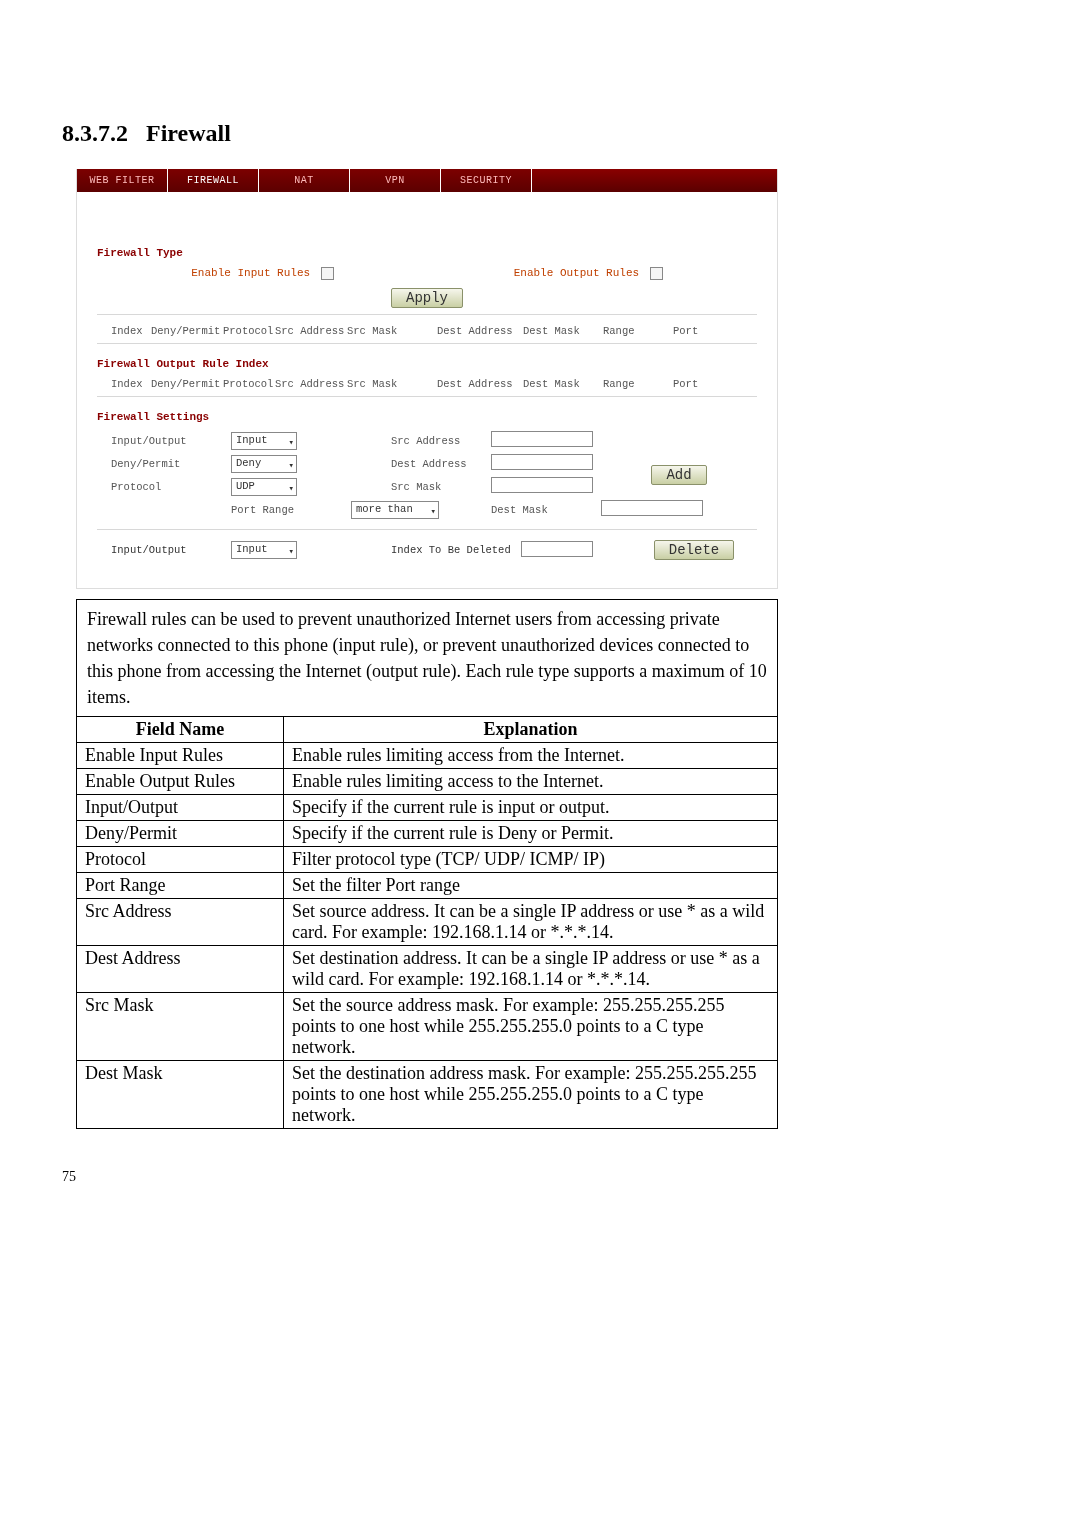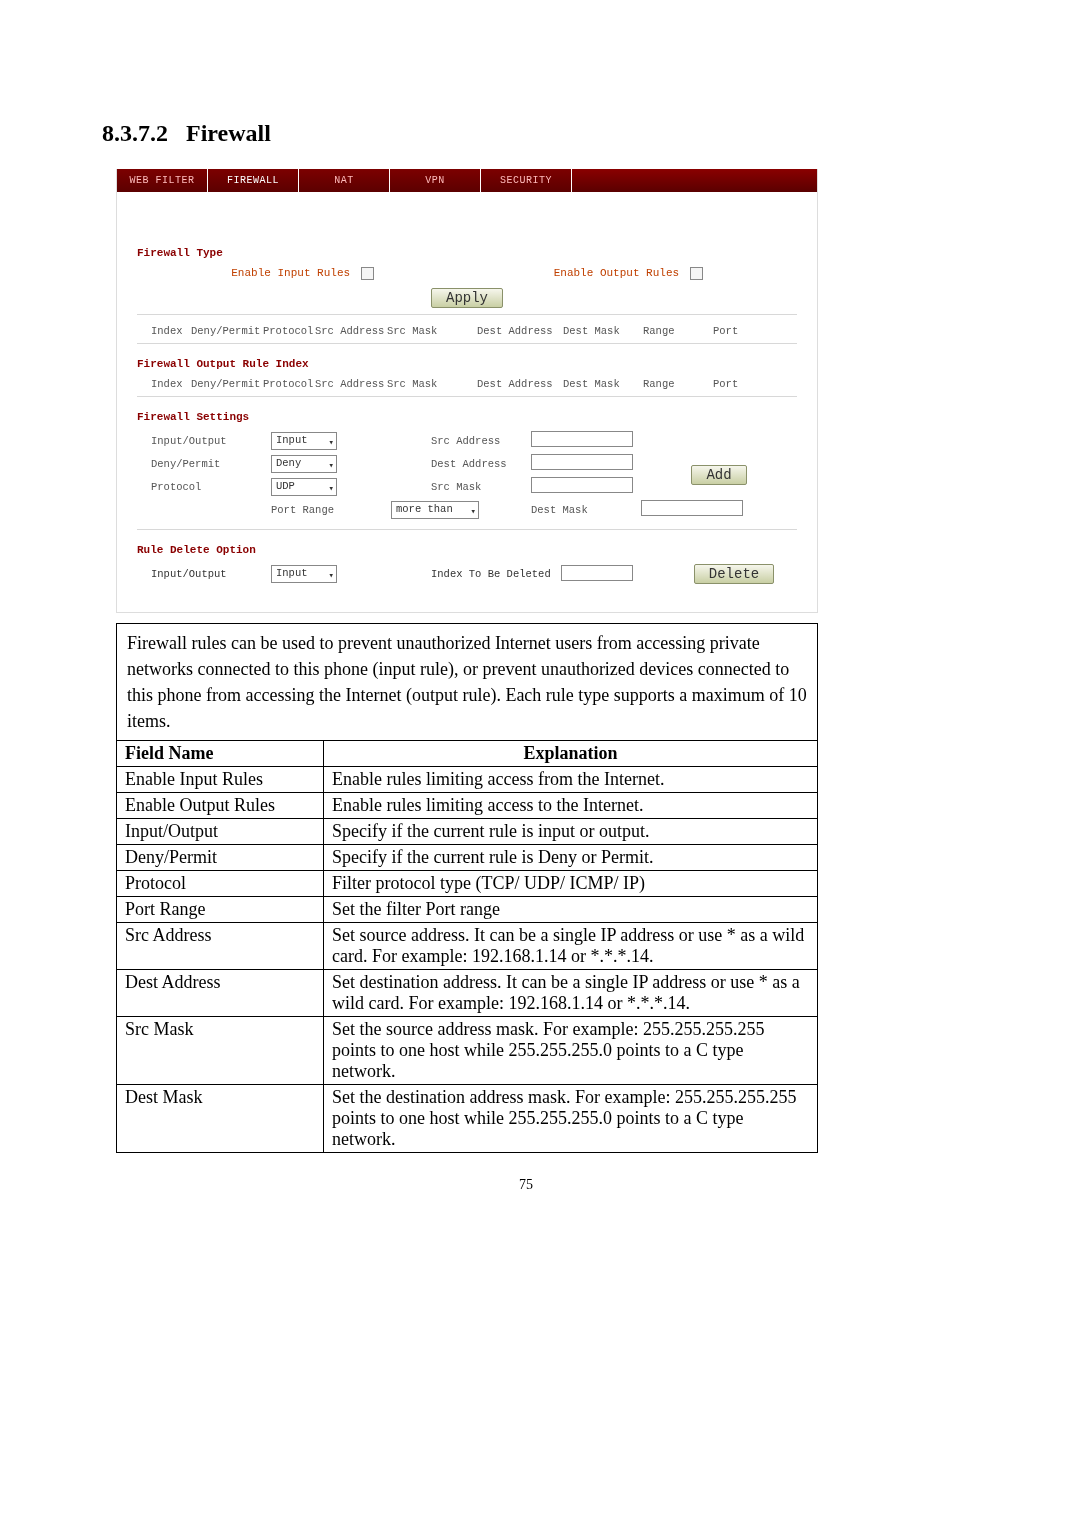--- a/index.html
+++ b/index.html
@@ -6,21 +6,21 @@
     margin: 0;
     background: #fff;
     font-family: "Times New Roman", serif;
     color: #000;
   }
   .page {
     width: 1080px;
     min-height: 1527px;
     margin: 0 auto;
     position: relative;
-    padding: 120px 130px 50px 102px;
+    padding: 120px 130px 50px 62px;
     box-sizing: border-box;
     background: #fff;
   }
   .sec-num {
     font-family: "Times New Roman", serif;
     font-size: 24px;
     font-weight: bold;
   }
   .sec-title {
     font-size: 24px;
@@ -209,35 +209,36 @@
     border-top: 1px solid #000;
     padding: 2px 8px;
     text-align: left;
     vertical-align: top;
   }
   table.cfg th {
     font-weight: bold;
   }
   table.cfg th.fn {
     width: 190px;
+    text-align: center;
   }
   table.cfg th.ex {
     text-align: center;
   }
   table.cfg td.fn {
     border-right: 1px solid #000;
   }
   table.cfg th.fn {
     border-right: 1px solid #000;
   }
 
   .pagenum {
-    text-align: center;
+    text-align: left;
     font-size: 14px;
-    margin-top: 24px;
+    margin-top: 40px;
   }
 </style>
 </head>
 <body>
 
 <div class="page">
 
   <h2 class="section">
     <span class="sec-num">8.3.7.2</span>&nbsp;&nbsp;
     <span class="sec-title">Firewall</span>
@@ -326,21 +327,20 @@
         <span class="lab">Port Range</span>
         <span><span class="sel sel-md"><span>more than</span><span class="caret">▾</span></span></span>
         <span></span>
         <span class="lab">Dest Mask</span>
         <span><span class="txtin"></span></span>
         <span></span>
       </div>
 
       <div class="hr"></div>
 
-      <div class="stitle">Rule Delete Option</div>
       <div class="rd">
         <span class="lab">Input/Output</span>
         <span><span class="sel sel-sm"><span>Input</span><span class="caret">▾</span></span></span>
         <span></span>
         <span class="lab">Index To Be Deleted</span>
         <span><span class="txtin" style="width:70px"></span></span>
         <span style="text-align:center"><span class="btn">Delete</span></span>
       </div>
 
     </div>

